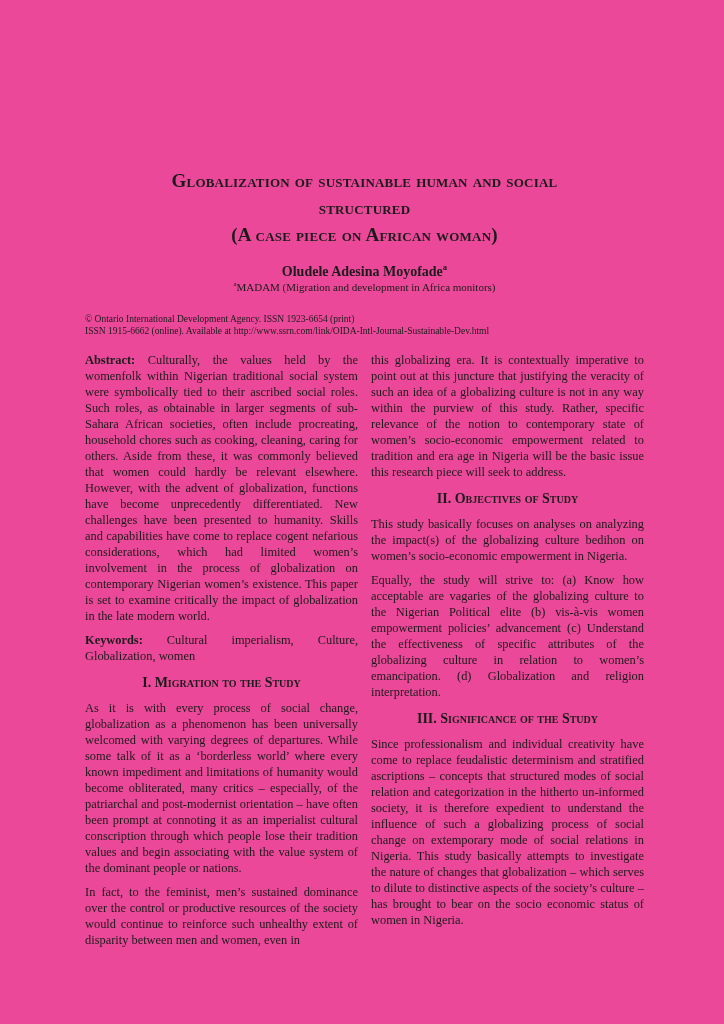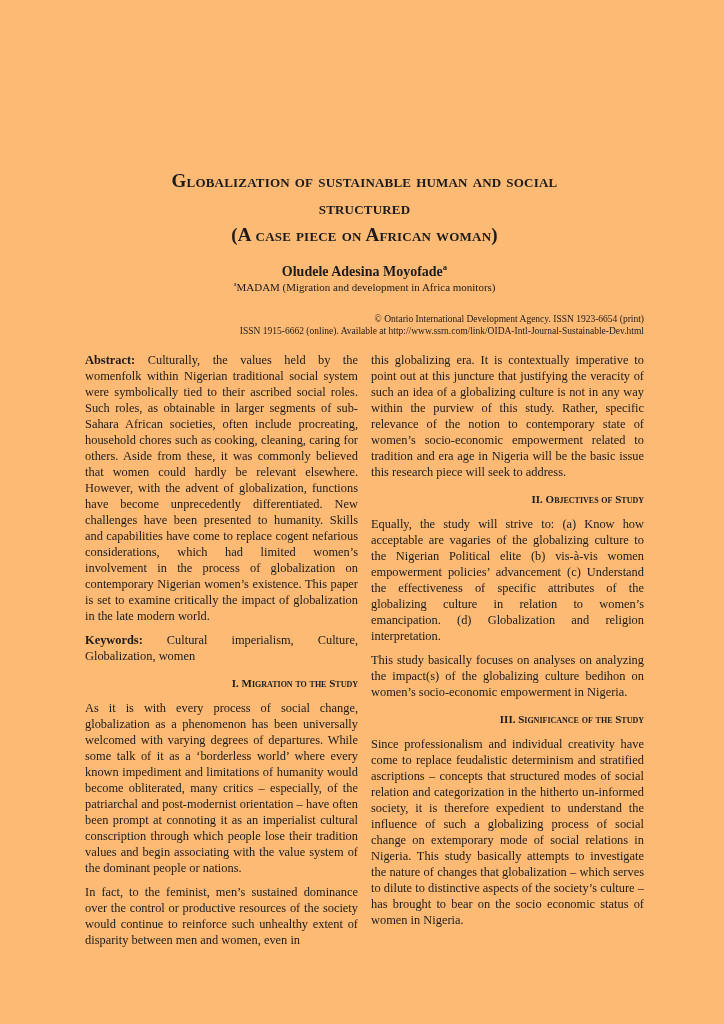--- a/index.html
+++ b/index.html
@@ -7,21 +7,21 @@
   body {
     width: 724px;
     height: 1024px;
     font-family: "Liberation Serif", "DejaVu Serif", serif;
     color: #1b1b1b;
     overflow: hidden;
   }
   .page {
     width: 724px;
     height: 1024px;
-    background: #fdba74;
+    background: #ec4899;
     padding: 168px 80px 0 85px;
     overflow: hidden;
   }
 
   
   .title {
     text-align: center;
     font-size: 19px;
     font-weight: 700;
     font-variant: small-caps;
@@ -44,43 +44,43 @@
   }
   .corresponding-line {
     text-align: center;
     font-size: 11px;
     line-height: 14px;
   }
   sup { font-size: 62%; vertical-align: super; line-height: 0; }
 
   .publisher-block {
     margin-top: 19px;
-    text-align: right;
+    text-align: left;
     font-size: 9.5px;
     line-height: 12px;
   }
 
   
   .columns {
     display: flex;
     gap: 13px;
     margin-top: 15px;
   }
   .col {
     flex: 1;
     min-width: 0;
     font-size: 12.4px;
     line-height: 16px;
     text-align: justify;
   }
   .para { margin-bottom: 8px; }
   .lead-label { font-weight: 700; }
   .section-heading {
-    text-align: right;
-    font-size: 11px;
+    text-align: center;
+    font-size: 14px;
     font-weight: 700;
     font-variant: small-caps;
     margin: 11px 0 9px 0;
   }
 </style>
 </head>
 <body>
 
 <div class="page">
 
@@ -114,23 +114,23 @@
       <p class="para">As it is with every process of social change, globalization as a phenomenon has been universally welcomed with varying degrees of departures. While some talk of it as a ‘borderless world’ where every known impediment and limitations of humanity would become obliterated, many critics – especially, of the patriarchal and post-modernist orientation – have often been prompt at connoting it as an imperialist cultural conscription through which people lose their tradition values and begin associating with the value system of the dominant people or nations.</p>
 
       <p class="para">In fact, to the feminist, men’s sustained dominance over the control or productive resources of the society would continue to reinforce such unhealthy extent of disparity between men and women, even in</p>
     </section>
 
     <section class="col">
       <p class="para">this globalizing era. It is contextually imperative to point out at this juncture that justifying the veracity of such an idea of a globalizing culture is not in any way within the purview of this study. Rather, specific relevance of the notion to contemporary state of women’s socio-economic empowerment related to tradition and era age in Nigeria will be the basic issue this research piece will seek to address.</p>
 
       <h2 class="section-heading">II. Objectives of Study</h2>
 
+      <p class="para">This study basically focuses on analyses on analyzing the impact(s) of the globalizing culture bedihon on women’s socio-economic empowerment in Nigeria.</p>
+
       <p class="para">Equally, the study will strive to: (a) Know how acceptable are vagaries of the globalizing culture to the Nigerian Political elite (b) vis-à-vis women empowerment policies’ advancement (c) Understand the effectiveness of specific attributes of the globalizing culture in relation to women’s emancipation. (d) Globalization and religion interpretation.</p>
-
-      <p class="para">This study basically focuses on analyses on analyzing the impact(s) of the globalizing culture bedihon on women’s socio-economic empowerment in Nigeria.</p>
 
       <h2 class="section-heading">III. Significance of the Study</h2>
 
       <p class="para">Since professionalism and individual creativity have come to replace feudalistic determinism and stratified ascriptions – concepts that structured modes of social relation and categorization in the hitherto un-informed society, it is therefore expedient to understand the influence of such a globalizing process of social change on extemporary mode of social relations in Nigeria. This study basically attempts to investigate the nature of changes that globalization – which serves to dilute to distinctive aspects of the society’s culture – has brought to bear on the socio economic status of women in Nigeria.</p>
 
     </section>
 
   </main>
 </div>
 

